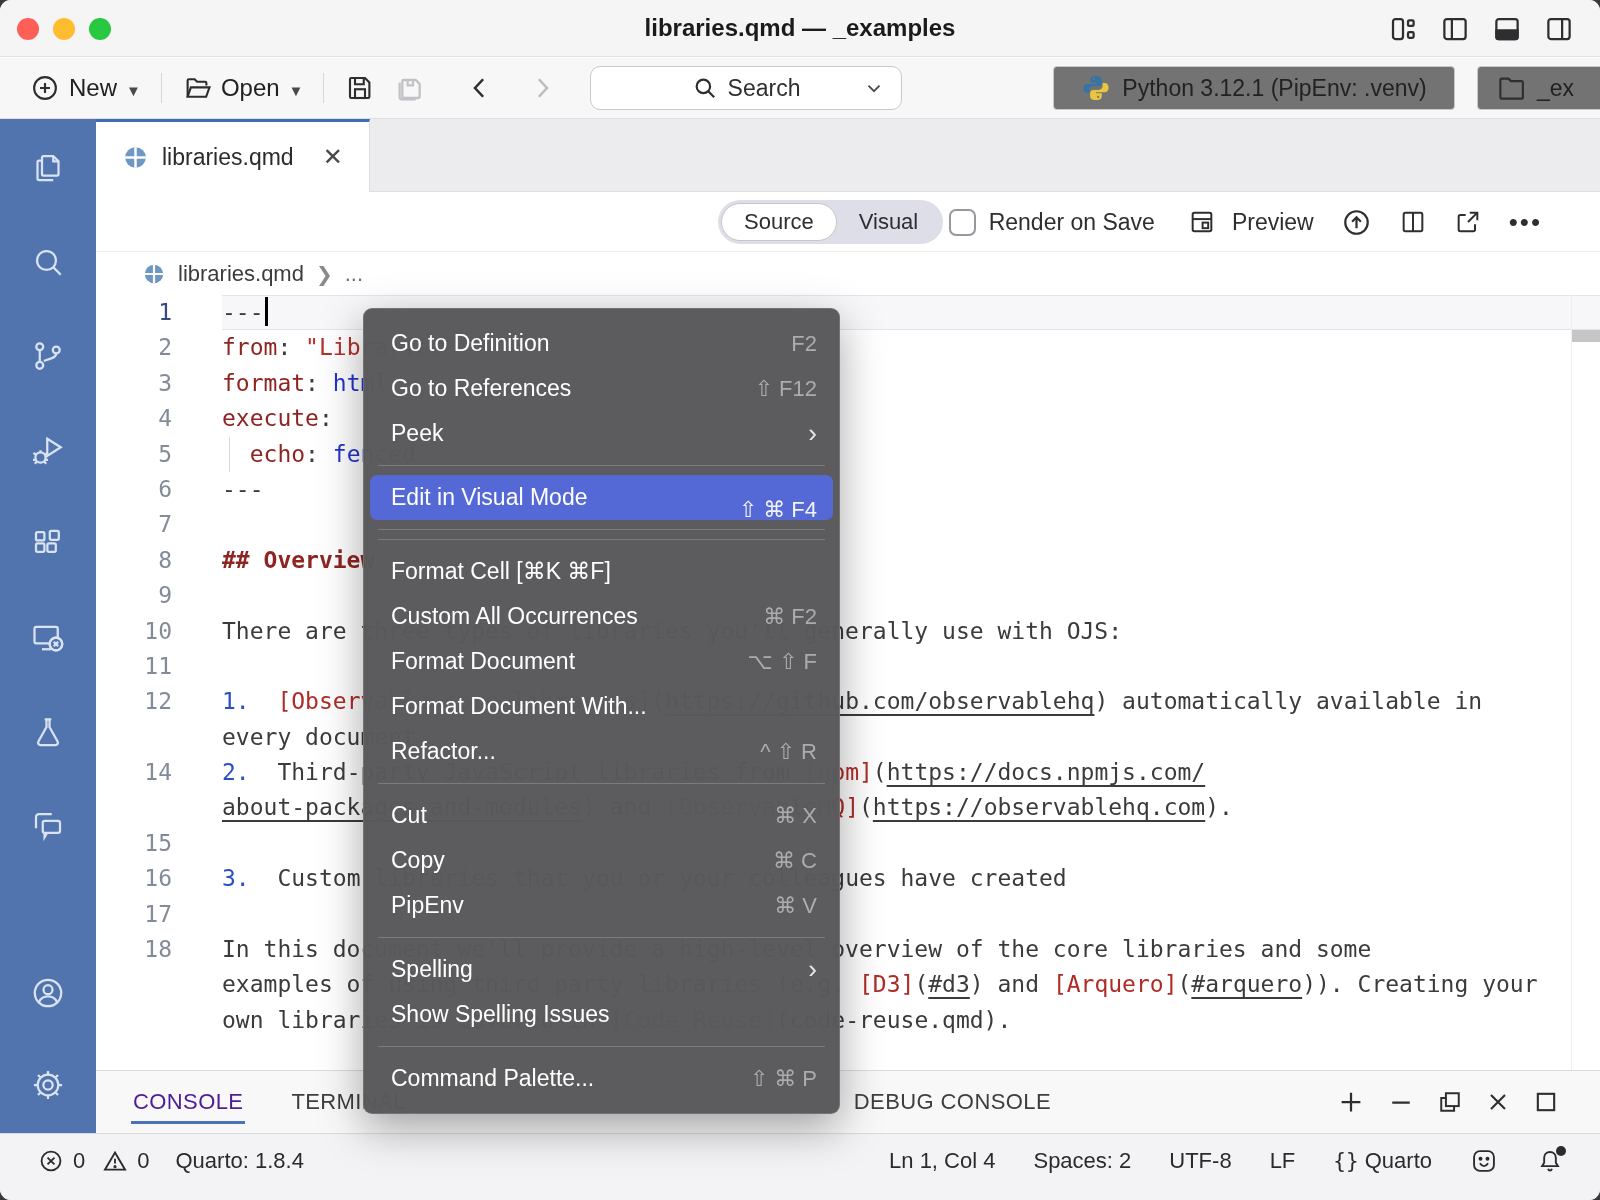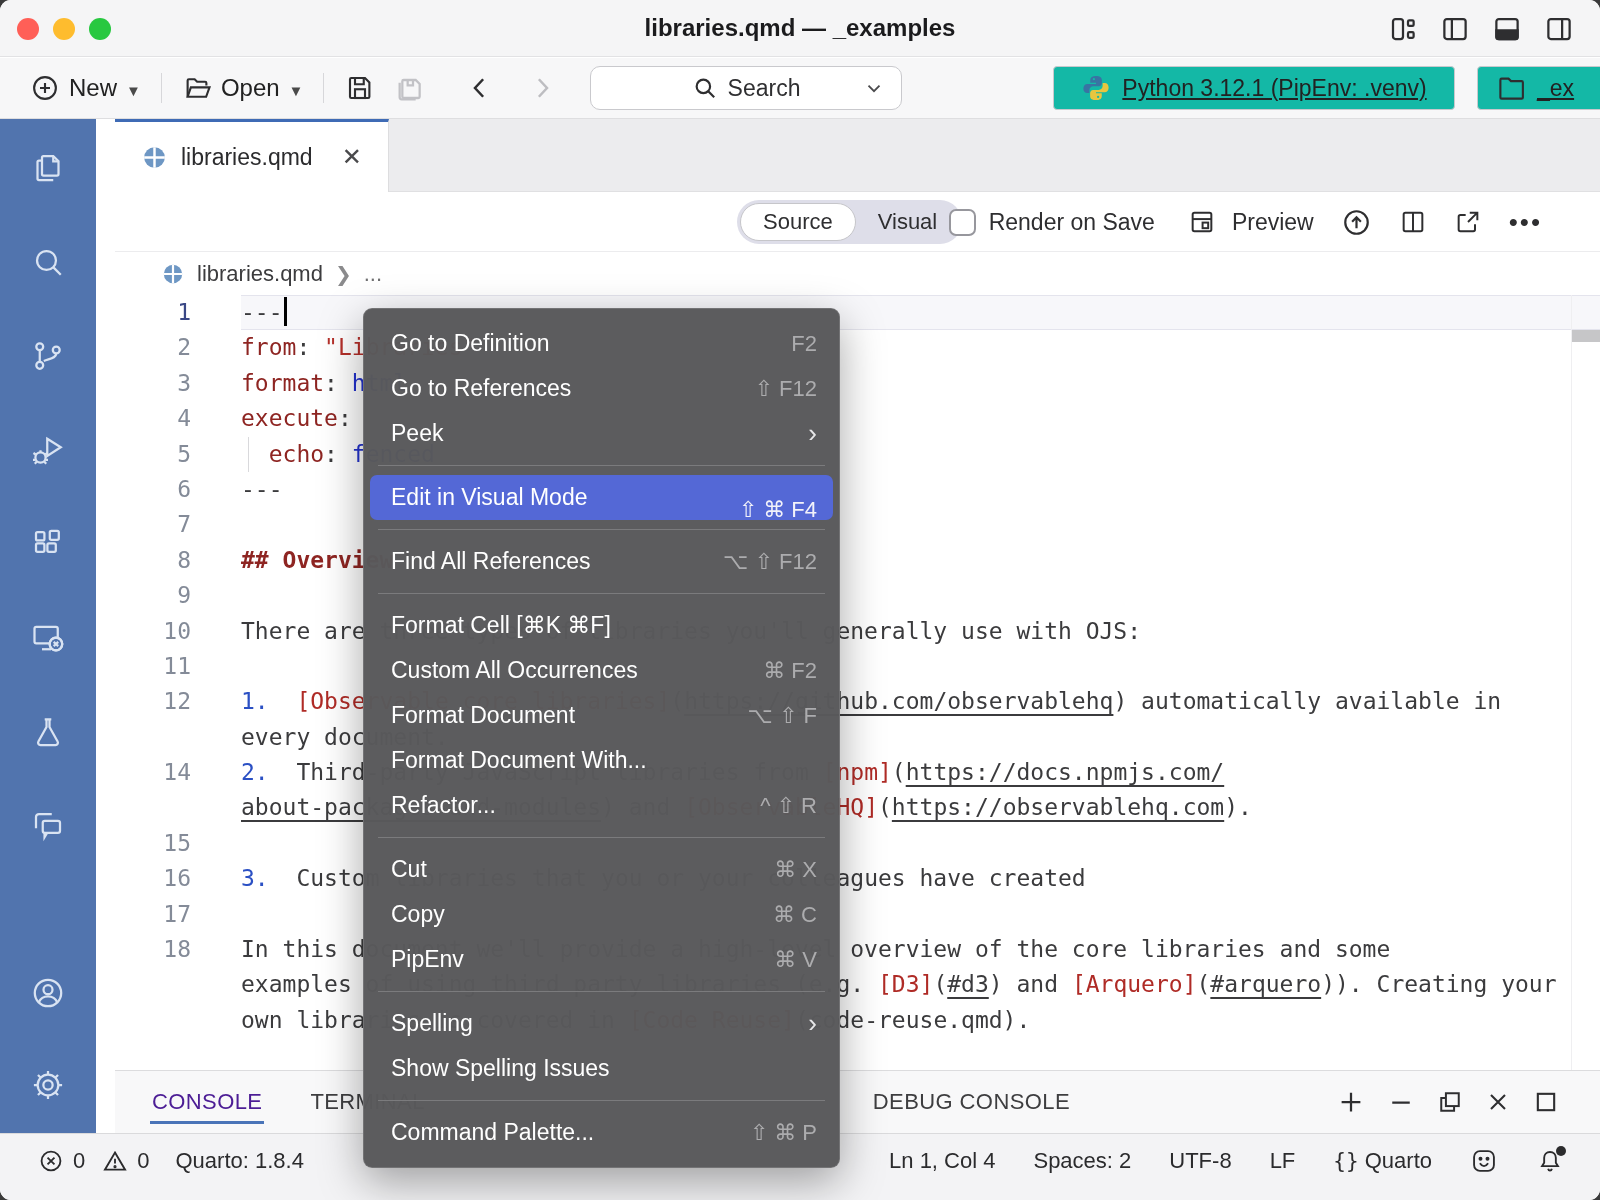--- a/index.html
+++ b/index.html
@@ -15,33 +15,33 @@
   .win-icons { position:absolute; right:26px; top:0; height:57px; display:flex; align-items:center; gap:22px; color:#333; }
 
   
   .toolbar { position:absolute; top:58px; left:0; right:0; height:61px; background:#F7F7F8; border-bottom:1px solid #DEDEE0; display:flex; align-items:center; padding-left:22px; }
   .tbtn { display:flex; align-items:center; gap:9px; font-size:24px; color:#222; padding:6px 8px; }
   .caret { font-size:15px; color:#4a4a4a; transform:translateY(2px);}
   .tsep { width:1px; height:30px; background:#D7D7DA; margin:0 12px; }
   .ticon { display:flex; align-items:center; padding:0 9px; }
   .searchbox { position:absolute; left:590px; top:8px; width:312px; height:44px; border:1px solid #C9C9CD; border-radius:10px; background:#fff; display:flex; align-items:center; justify-content:center; gap:10px; font-size:23px; color:#2F2F31; }
   .searchbox .chev { position:absolute; right:16px; color:#555; font-size:16px; }
-  .pill { position:absolute; top:8px; height:44px; border:1px solid #C9C9CD; border-radius:4px; background:#14b8a6; display:flex; align-items:center; gap:11px; padding:0 18px; font-size:23px; color:#222;text-decoration:underline; }
+  .pill { position:absolute; top:8px; height:44px; border:1px solid #C9C9CD; border-radius:4px; background:#737373; display:flex; align-items:center; gap:11px; padding:0 18px; font-size:23px; color:#222; }
   .pill.python { left:1053px; width:402px; justify-content:center; }
   .pill.wsfolder { left:1477px; width:160px; }
 
   
   .activitybar { position:absolute; top:119px; left:0; width:96px; bottom:67px; background:#5174AE; display:flex; flex-direction:column; align-items:center; padding-top:28px; }
   .abar-top { display:flex; flex-direction:column; gap:52px; align-items:center; }
   .abar-spacer { flex:1; }
   .abar-bottom { display:flex; flex-direction:column; gap:50px; align-items:center; padding-bottom:27px; }
   .aicon { width:42px; height:42px; display:flex; align-items:center; justify-content:center; }
 
   
-  .main { position:absolute; top:119px; left:96px; right:0; bottom:67px; display:flex; flex-direction:column; background:#fff;padding-left:19px; }
+  .main { position:absolute; top:119px; left:96px; right:0; bottom:67px; display:flex; flex-direction:column; background:#fff; }
 
   .tabbar { height:73px; background:#ECECEE; border-bottom:1px solid #E0E0E2; display:flex; }
   .tab { position:relative; display:flex; align-items:center; gap:13px; background:#fff; border-top:3px solid #3F6BB5; border-right:1px solid #DDDDDF; padding:0 26px; font-size:23px; color:#2B2B2D; margin-bottom:-1px; }
   .tab-close { font-size:24px; color:#4A4A4C; margin-left:16px; }
 
   .actionbar { position:relative; height:60px; background:#fff; border-bottom:1px solid #ECECEE; }
   .segctl { position:absolute; left:622px; top:8px; height:44px; background:#DEDEE9; border-radius:22px; display:flex; align-items:center; padding:3px; font-size:22px; color:#2E2E30; }
   .seg { padding:0 22px; height:38px; display:flex; align-items:center; border-radius:19px; }
   .seg.active { background:#fff; border:1px solid #C6C6CA; }
   .act-right { position:absolute; right:58px; top:0; height:60px; display:flex; align-items:center; gap:27px; color:#2E2E30; font-size:23px; }
@@ -573,24 +573,20 @@
       <div class="mi">
         <span class="mi-label">Peek</span>
         <span class="mi-sub">›</span>
       </div>
       <div class="msep"></div>
       <div class="mi hl">
         <span class="mi-label">Edit in Visual Mode</span>
         <span class="mi-sc">⇧ ⌘ F4</span>
       </div>
       <div class="msep"></div>
-      <div class="mi">
-        <span class="mi-label">Find All References</span>
-        <span class="mi-sc">⌥ ⇧ F12</span>
-      </div>
       <div class="msep"></div>
       <div class="mi">
         <span class="mi-label">Format Cell [⌘K ⌘F]</span>
       </div>
       <div class="mi">
         <span class="mi-label">Custom All Occurrences</span>
         <span class="mi-sc">⌘ F2</span>
       </div>
       <div class="mi">
         <span class="mi-label">Format Document</span>

